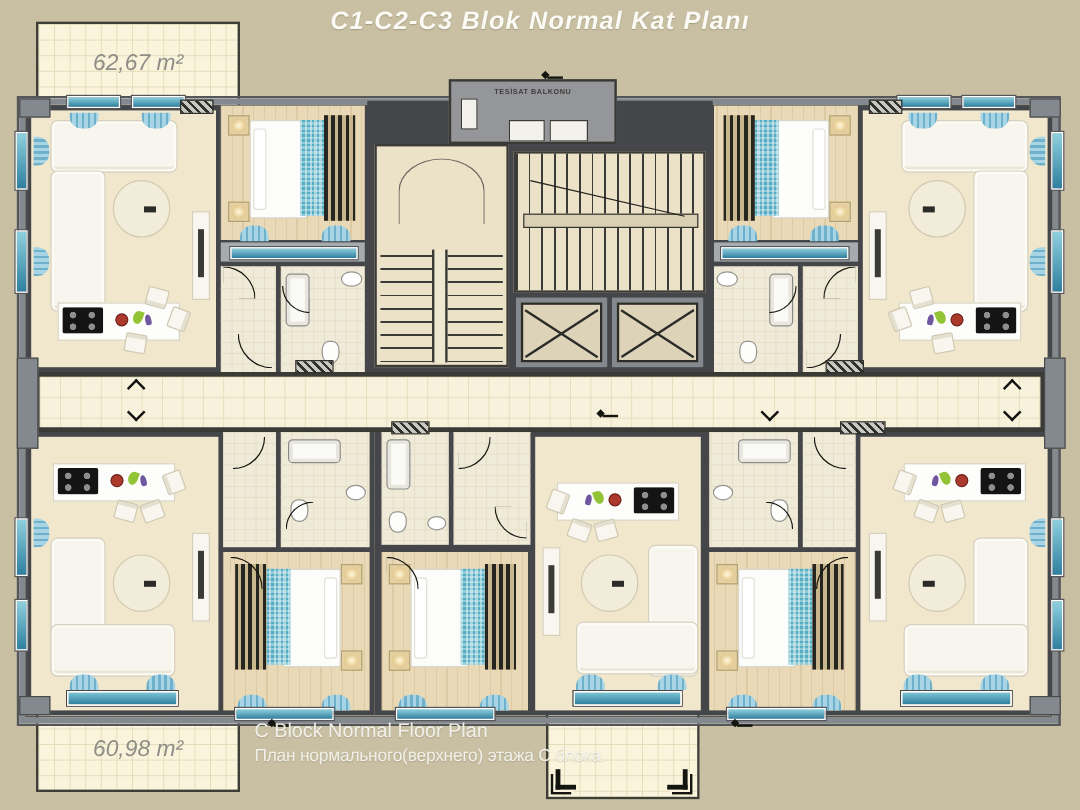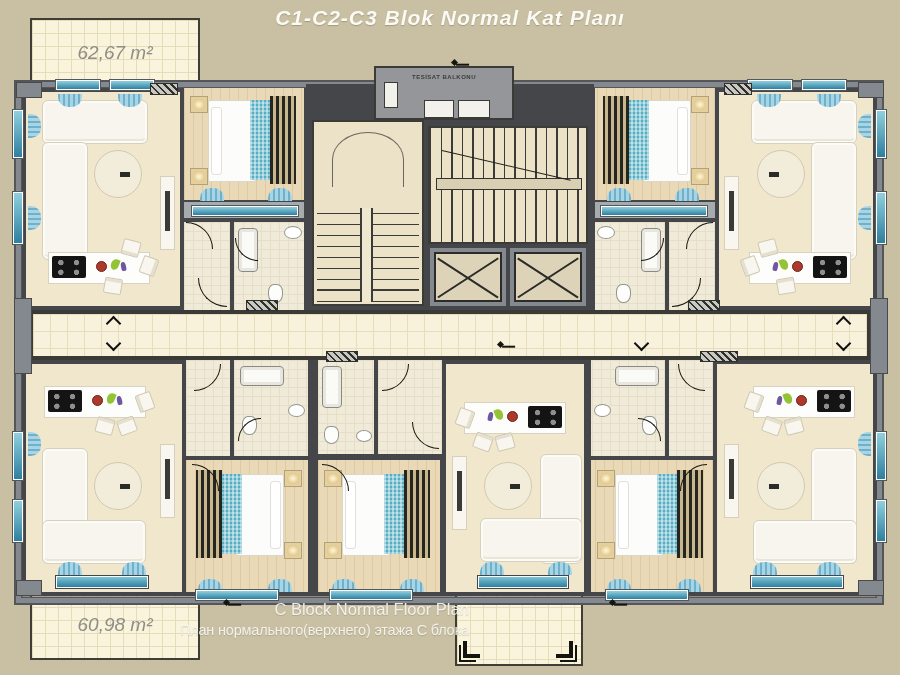--- a/index.html
+++ b/index.html
@@ -1,21 +1,21 @@
 <!DOCTYPE html>
 <html style="--c-bg: #c9c0a4; --c-title_white: #fbfaf4; --c-label_gray: #8f8e86; --c-pad_bg: #faf4dd; --c-pad_grid: #e5dcba; --c-pad_border: #3e3d36; --c-wall_dark: #45464a; --c-wall_gray: #84898f; --c-floor_living: #f0e7cc; --c-floor_wood: #e9d9b6; --c-floor_tile: #f0ead8; --c-corridor_tile: #f8f2dc; --c-corridor_grid: #e7ddbb; --c-core_floor: #ebe2c7; --c-glass_teal: #2e7f9f; --c-curtain: #a8d5e5; --c-curtain_dark: #6fb0ca; --c-sofa: #f7f5ed; --c-sofa_border: #d6d0be; --c-runner: #55aec2; --c-stripe_dark: #26251f; --c-stripe_warm: #c8b68c; --c-cooktop: #141414; --c-burner: #8e8e8e; --c-red: #ac3a2c; --c-green: #93c435; --c-purple: #6f56a0; --c-lift_inner: #dcd3b8; --c-gray_balcony: #95969a;"><head>
 <meta charset="utf-8">
 <style>
   html,body{margin:0;padding:0;font-family:"Liberation Sans",sans-serif;}
   .plan{position:relative;width:900px;height:675px;overflow:hidden;background:var(--c-bg,#c9c0a4);}
   .title{position:absolute;left:0;top:6px;width:100%;text-align:center;font-size:21px;font-weight:bold;font-style:italic;letter-spacing:1px;color:var(--c-title_white,#fbfaf4);text-shadow:0 1px 1px rgba(90,85,60,.35);}
   .pad{position:absolute;background-image:linear-gradient(var(--c-pad_grid,#e5dcba) 1px,transparent 1px),linear-gradient(90deg,var(--c-pad_grid,#e5dcba) 1px,transparent 1px);background-size:13px 13px;background-color:var(--c-pad_bg,#faf4dd);border:2px solid var(--c-pad_border,#3e3d36);}
   .pad .arealabel{display:block;width:100%;text-align:center;font-style:italic;font-weight:500;color:var(--c-label_gray,#8f8e86);font-size:19px;}
   .lmk{position:absolute;width:13px;height:13px;border-left:4px solid #15150f;border-bottom:4px solid #15150f;box-shadow:-2px 2px 0 #faf4dd,-4px 4px 0 #15150f;}
-  .caption{position:absolute;left:180px;top:599px;color:rgba(244,244,238,.95);text-shadow:0 1px 1px rgba(90,85,60,.25);line-height:1.32;text-align:right;}
+  .caption{position:absolute;left:212px;top:599px;color:rgba(244,244,238,.95);text-shadow:0 1px 1px rgba(90,85,60,.25);line-height:1.32;}
   .caption .l1{font-size:16.5px;}
   .caption .l2{font-size:15.5px;}
   .caption .l3{font-size:14.5px;letter-spacing:-.2px;}
   .shell{position:absolute;left:16px;top:82px;width:856px;height:511px;border:5px solid var(--c-wall_gray,#84898f);box-shadow:0 0 0 2px #55565a,inset 0 0 0 1.5px #55565a;}
   .corebg{position:absolute;background:var(--c-wall_dark,#45464a);}
   .corridor{position:absolute;left:30px;top:310px;width:840px;height:50px;box-sizing:border-box;border:3px solid #3a3b37;border-top-width:4px;border-bottom-width:4px;background-image:linear-gradient(var(--c-corridor_grid,#e7ddbb) 1px,transparent 1px),linear-gradient(90deg,var(--c-corridor_grid,#e7ddbb) 1px,transparent 1px);background-size:17px 17px;background-color:var(--c-corridor_tile,#f8f2dc);}
   .apt{position:absolute;background:var(--c-wall_dark,#45464a);}
   .mirror{transform:scaleX(-1);}
   .r{position:absolute;}
   .living{background:var(--c-floor_living,#f0e7cc);}

